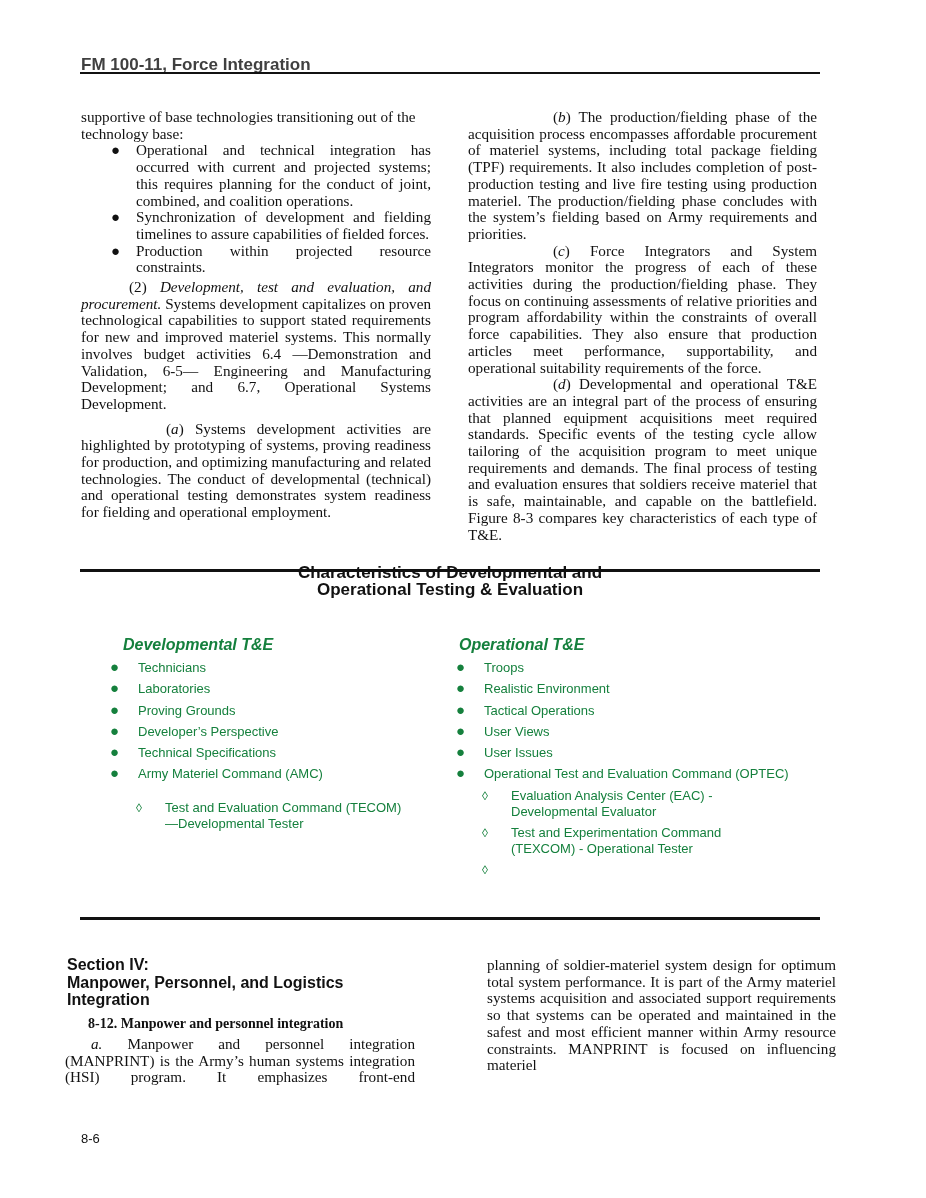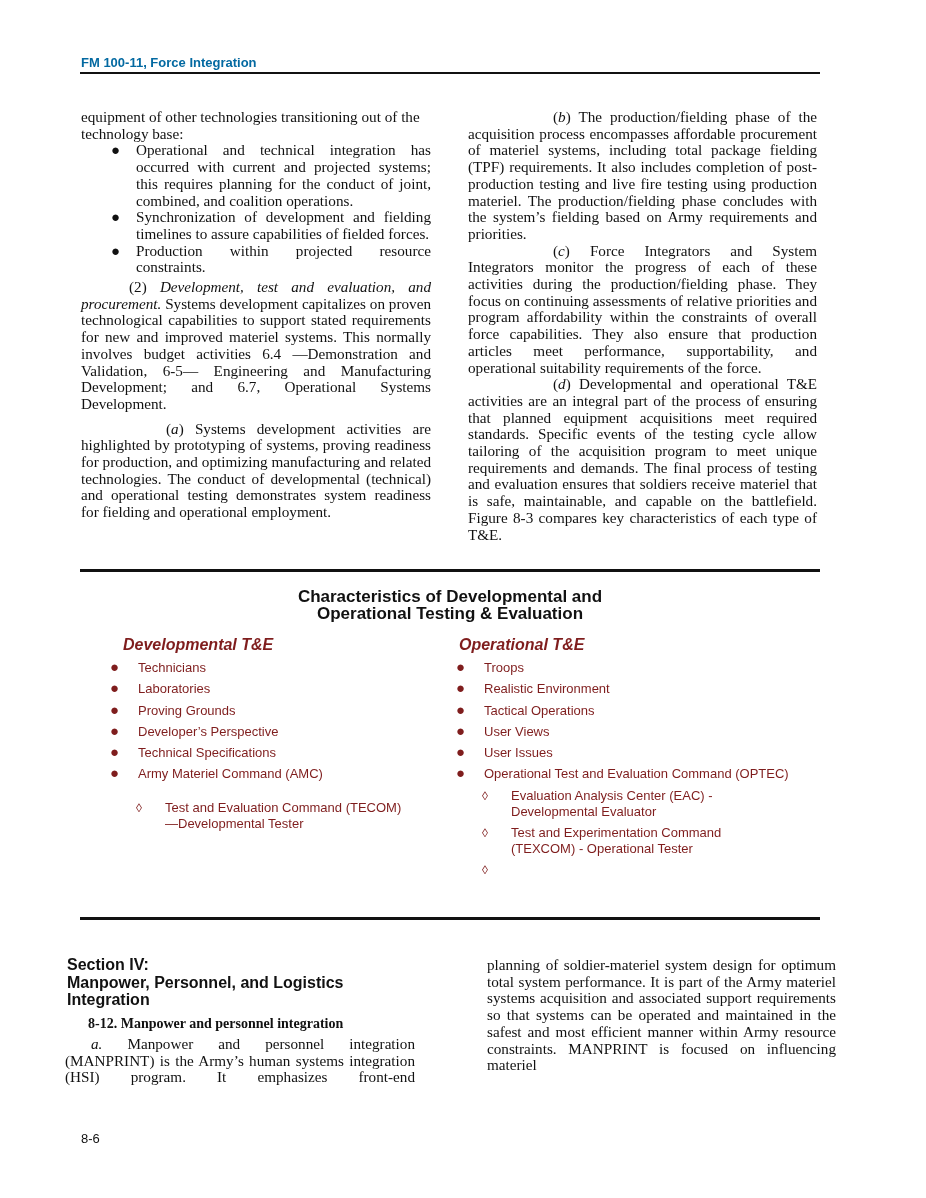--- a/index.html
+++ b/index.html
@@ -1,32 +1,32 @@
 <!DOCTYPE html>
 <html><head>
 <meta charset="utf-8">
 <style>
   html, body { margin: 0; padding: 0; background: #ffffff; }
   body { width: 926px; height: 1198px; position: relative; overflow: hidden; color: #111; }
   .page { position: absolute; left: 0; top: 0; width: 926px; height: 1198px; background: #fff; }
-  .hdr { position: absolute; left: 81px; top: 55px; font-family: "Liberation Sans", sans-serif; font-weight: bold; font-size: 13px; color: #0369a1; }
+  .hdr { position: absolute; left: 81px; top: 55px; font-family: "Liberation Sans", sans-serif; font-weight: bold; font-size: 17px; color: #404040; }
   .rule { position: absolute; background: #111; }
   .col { position: absolute; font-family: "Liberation Serif", serif; font-size: 15.2px; line-height: 16.7px; color: #111; }
   .col p { margin: 0; text-align: justify; }
   .col .lst { list-style: none; padding: 0; margin: 0; }
   .col .lst li { position: relative; padding-left: 55px; text-align: justify; }
   .col .lst li .blt { position: absolute; left: 30px; top: 0; font-family: "Liberation Sans", sans-serif; font-size: 15px; }
   .ind1 { text-indent: 48px; }
   .ind2 { text-indent: 85px; }
   .ind-right { text-indent: 85px; }
   i { font-style: italic; }
   .gap { height: 8px; }
 
-  .fig-title { position: absolute; left: 80px; width: 740px; top: 588px; text-align: center; font-family: "Liberation Sans", sans-serif; font-weight: bold; font-size: 17px; line-height: 17px; }
-  .fig-col { position: absolute; font-family: "Liberation Sans", sans-serif; font-size: 13px; color: #7f1d1d; }
+  .fig-title { position: absolute; left: 80px; width: 740px; top: 564px; text-align: center; font-family: "Liberation Sans", sans-serif; font-weight: bold; font-size: 17px; line-height: 17px; }
+  .fig-col { position: absolute; font-family: "Liberation Sans", sans-serif; font-size: 13px; color: #15803d; }
   .fig-head { font-style: italic; font-weight: bold; font-size: 16px; margin-bottom: 6px; }
   .fig-list { list-style: none; margin: 0; padding: 0; }
   .fig-list li { position: relative; padding-left: 28px; line-height: 15.5px; margin-bottom: 5.8px; }
   .fig-list li .fb { position: absolute; left: 0; top: -1px; font-size: 15px; }
   .fig-sub { list-style: none; margin: 0; padding: 0; }
   .fig-sub li { position: relative; padding-left: 55px; line-height: 16px; margin-bottom: 5px; }
   .fig-sub li .fd { position: absolute; left: 26px; top: 0; font-size: 12px; }
   .justify-last { text-align: justify; text-align-last: left; }
 
   .caption { position: absolute; left: 80px; width: 740px; top: 931px; text-align: center; font-family: "Liberation Serif", serif; font-weight: bold; font-size: 14.5px; }
@@ -36,21 +36,21 @@
 </style>
 </head>
 <body>
 
 <div class="page">
 
   <div class="hdr">FM 100-11, Force Integration</div>
   <div class="rule" style="left:80px; top:72px; width:740px; height:2px;"></div>
 
   <div class="col" style="left:81px; top:109px; width:350px;">
-    <p style="text-align:left;">equipment of other technologies transitioning out of the technology base:</p>
+    <p style="text-align:left;">supportive of base technologies transitioning out of the technology base:</p>
     <ul class="lst">
       <li><span class="blt">●</span><span>Operational and technical integration has occurred with current and projected systems; this requires planning for the conduct of joint, combined, and coalition operations.</span></li>
       <li><span class="blt">●</span><span>Synchronization of development and fielding timelines to assure capabilities of fielded forces.</span></li>
       <li><span class="blt">●</span><span>Production within projected resource constraints.</span></li>
     </ul>
     <div style="height:3px;"></div>
     <p class="ind1"><span>(2)</span> <i>Development, test and evaluation, and procurement.</i> <span>Systems development capitalizes on proven technological capabilities to support stated requirements for new and improved materiel systems. This normally involves budget activities 6.4 —Demonstration and Validation, 6-5— Engineering and Manufacturing Development; and 6.7, Operational Systems Development.</span></p>
     <div class="gap"></div>
     <p class="ind2">(<i>a</i>) <span>Systems development activities are highlighted by prototyping of systems, proving readiness for production, and optimizing manufacturing and related technologies. The conduct of developmental (technical) and operational testing demonstrates system readiness for fielding and operational employment.</span></p>
   </div>

